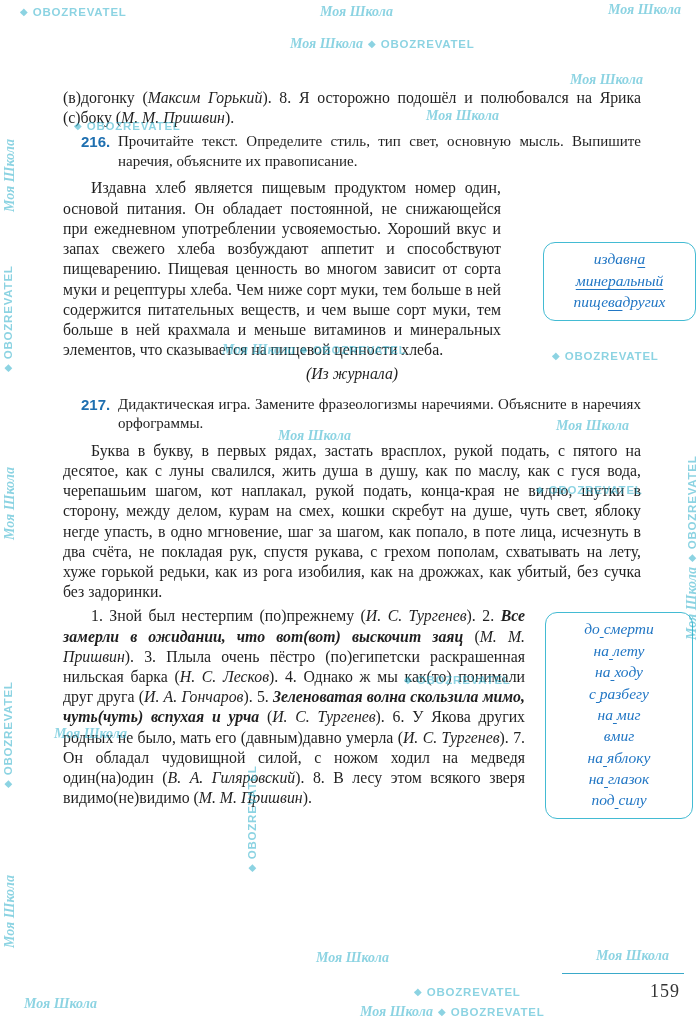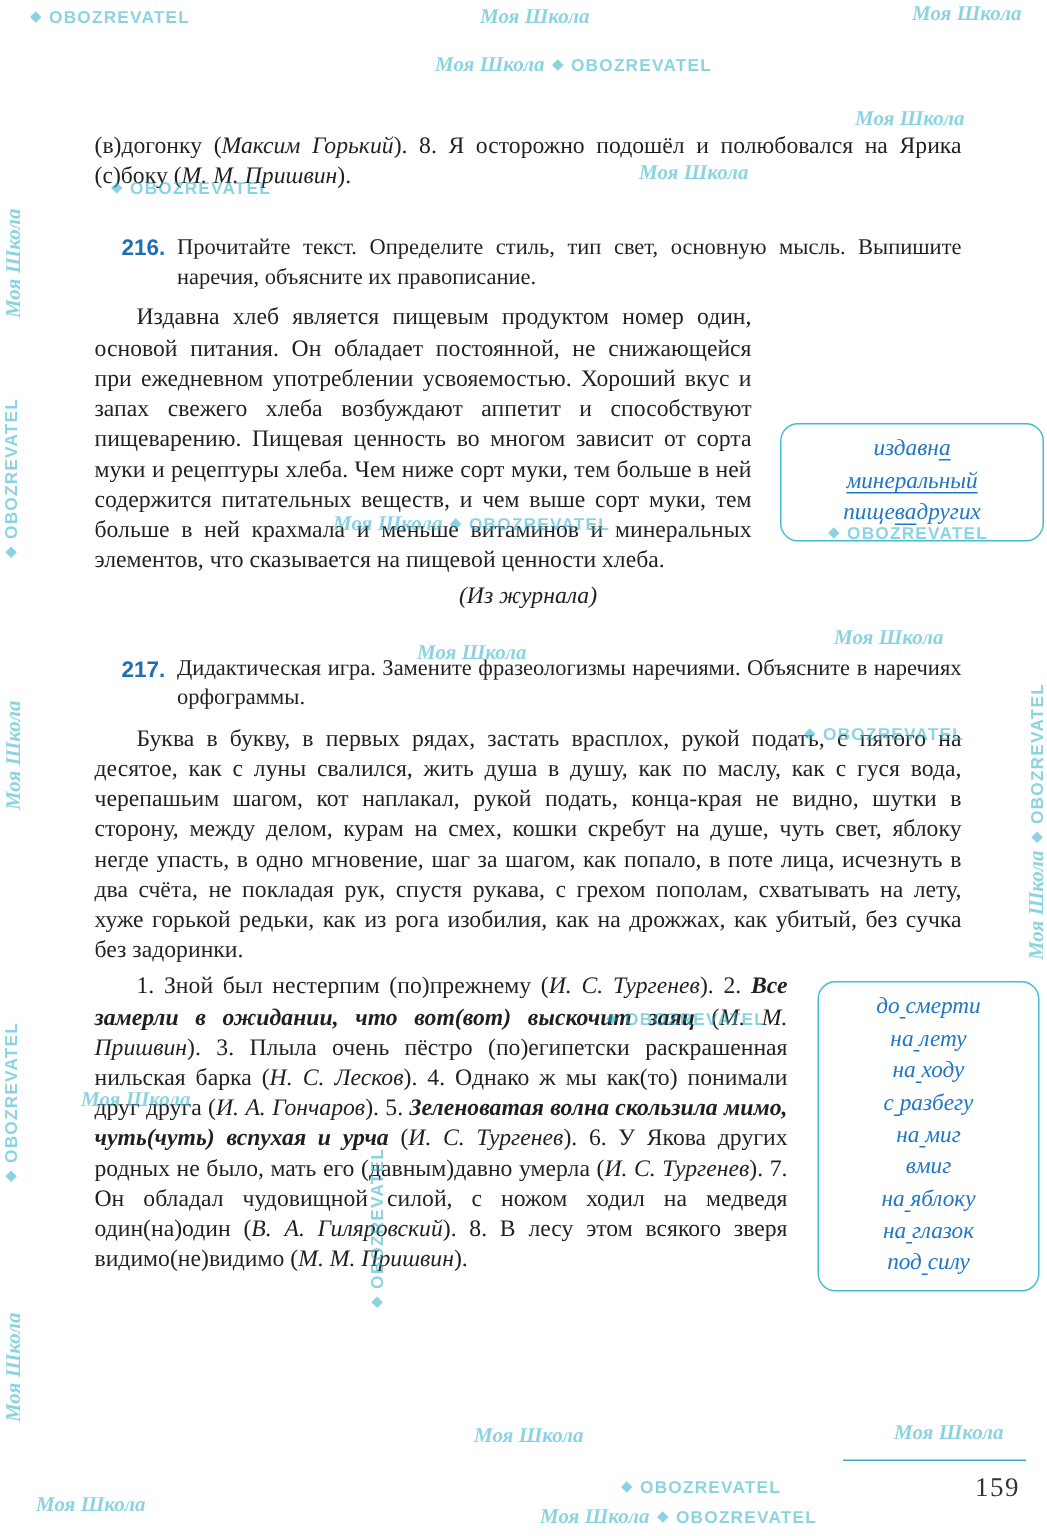--- a/index.html
+++ b/index.html
@@ -26,41 +26,41 @@
   .footer-rule { position:absolute; right:14px; bottom:50px; width:122px;
                  border-top:1.8px solid #3aa9c9; z-index:1; }
   .page-number { position:absolute; right:18px; bottom:22px; font-size:18px;
                  color:#333; letter-spacing:1px; z-index:1;text-align:right; }
 
   
   .content { position:absolute; left:63px; top:88px; width:578px; z-index:1;
              font-size:15.8px; line-height:1.28; text-align:justify; }
   p.para { margin-bottom:4px; }
   .indent { text-indent:28px; }
-  .ex-head { position:relative; padding-left:55px; margin:28px 0 7px;
+  .ex-head { position:relative; padding-left:55px; margin:4px 0 7px;
              font-size:15px; line-height:1.3; text-align:justify; }
   .ex-num { position:absolute; left:18px; top:0; font-weight:bold; color:#1e6fb0;
             font-family:"Liberation Sans", sans-serif; font-size:15px; }
   .it { font-style:italic; }
   .bd { font-weight:bold; }
   .ul { text-decoration:underline; text-underline-offset:3px; }
   .attribution { text-align:center; font-style:italic; margin:0 0 10px; }
 
   
   .spacer { float:right; }
   .s1 { width:130px; height:84px; margin-top:62px; margin-left:10px; }
   .s2 { width:106px; height:214px; margin-top:2px; margin-left:10px; }
   .rel { position:relative; }
 
   
   .sidebox { position:absolute; border:1.7px solid #43bbd3; border-radius:12px;
              padding:5px 8px 7px; color:#2176c4; font-style:italic;
              text-align:center; font-size:15.5px; line-height:1.38;
              background:#fff; z-index:2; }
-  .box1 { top:80px; right:-55px; width:176px; }
+  .box1 { top:64px; right:-55px; width:153px; }
   .box2 { top:6px; right:-52px; width:148px; }
   .hw-word { white-space:nowrap; }
 </style>
 </head>
 <body>
 
 <div class="page">
 
 
   <div class="content">

